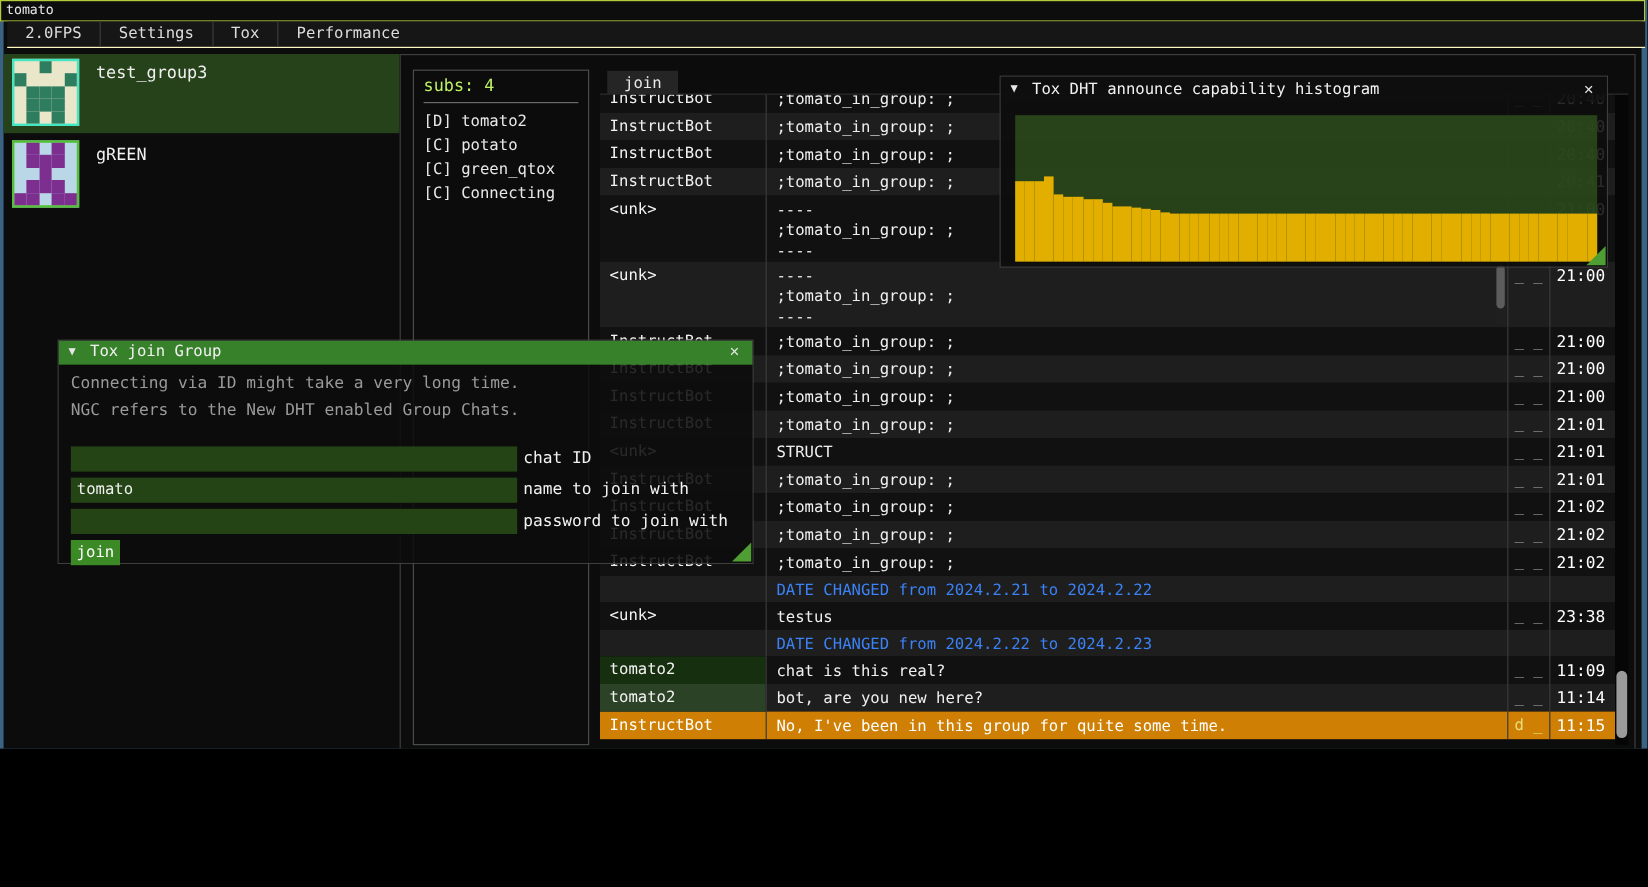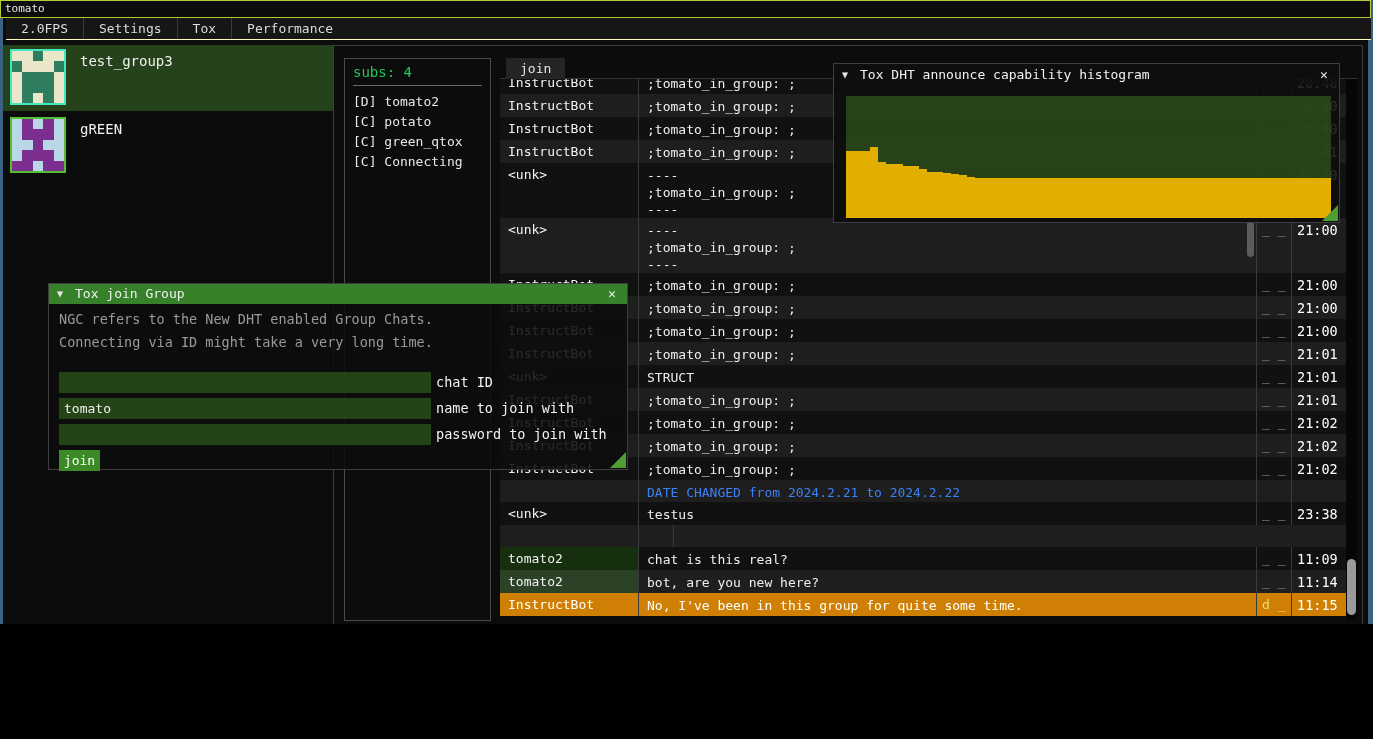--- a/index.html
+++ b/index.html
@@ -28,21 +28,21 @@
     grid-template-columns:repeat(5,1fr); grid-template-rows:repeat(5,1fr); }
   .group-label { color:#f0f0f0; font-size:14px; margin:8px 0 0 14px; }
 
   
   .main-window { position:absolute; left:330px; top:27px; width:1030px; height:688px;
     border:1px solid #3e3e3e; background:#0c0c0c; }
 
   
   .subs-panel { position:absolute; left:10px; top:12px; width:147px; height:563px;
     border:1px solid #4a4a4a; padding:5px 8px; }
-  .subs-header { color:#22c55e; font-size:14px; }
+  .subs-header { color:#bef264; font-size:14px; }
   .subs-sep { border-top:1px solid #6a6a6a; margin:5px 0 6px 0; }
   .subs-member { color:#e8e8e8; font-size:13px; line-height:20px; white-space:nowrap; }
 
   
   .chat { position:absolute; left:166px; top:12px; width:857px; height:563px; }
   .tabbar { height:21px; border-bottom:1px solid #333; }
   .tab { display:inline-block; height:21px; background:#252525; color:#e8e8e8;
     font-size:13px; line-height:21px; padding:0 14px; margin-left:6px; }
   .messages { position:absolute; left:0; top:21px; width:846px; height:542px; overflow:hidden; }
   .mrow { display:flex; align-items:flex-start; width:100%; }
@@ -304,20 +304,21 @@
               <div class="cell-time"></div>
             </div>
             <div class="mrow dark" style="height: 23px;">
               <div class="cell-sender">&lt;unk&gt;</div>
               <div class="cell-msg">testus</div>
               <div class="cell-status">_ _</div>
               <div class="cell-time">23:38</div>
             </div>
             <div class="mrow light date" style="height: 22px;">
               <div class="cell-sender"></div>
+              <div class="cell-msg">DATE CHANGED from 2024.2.22 to 2024.2.23</div>
               <div class="cell-status"></div>
               <div class="cell-time"></div>
             </div>
             <div class="mrow dark" style="height: 23px;">
               <div class="cell-sender sender-green-dark">tomato2</div>
               <div class="cell-msg">chat is this real?</div>
               <div class="cell-status">_ _</div>
               <div class="cell-time">11:09</div>
             </div>
             <div class="mrow light" style="height: 23px;">
@@ -419,22 +420,22 @@
     <div class="grip"></div>
   </div>
 
   <div class="fwin jwin">
     <div class="wtitle">
       <span class="arrow">▼</span>
       <span>Tox join Group</span>
       <span class="close">✕</span>
     </div>
     <div class="wbody">
+      <div class="jdesc">Connecting via ID might take a very long time.</div>
       <div class="jdesc">NGC refers to the New DHT enabled Group Chats.</div>
-      <div class="jdesc">Connecting via ID might take a very long time.</div>
       <div id="join-fields">
           <div class="jrow" style="top: 68px;">
             <div class="jfield"></div>
             <div class="jlabel">chat ID</div>
           </div>
           <div class="jrow" style="top: 94px;">
             <div class="jfield">tomato</div>
             <div class="jlabel">name to join with</div>
           </div>
           <div class="jrow" style="top: 120px;">

